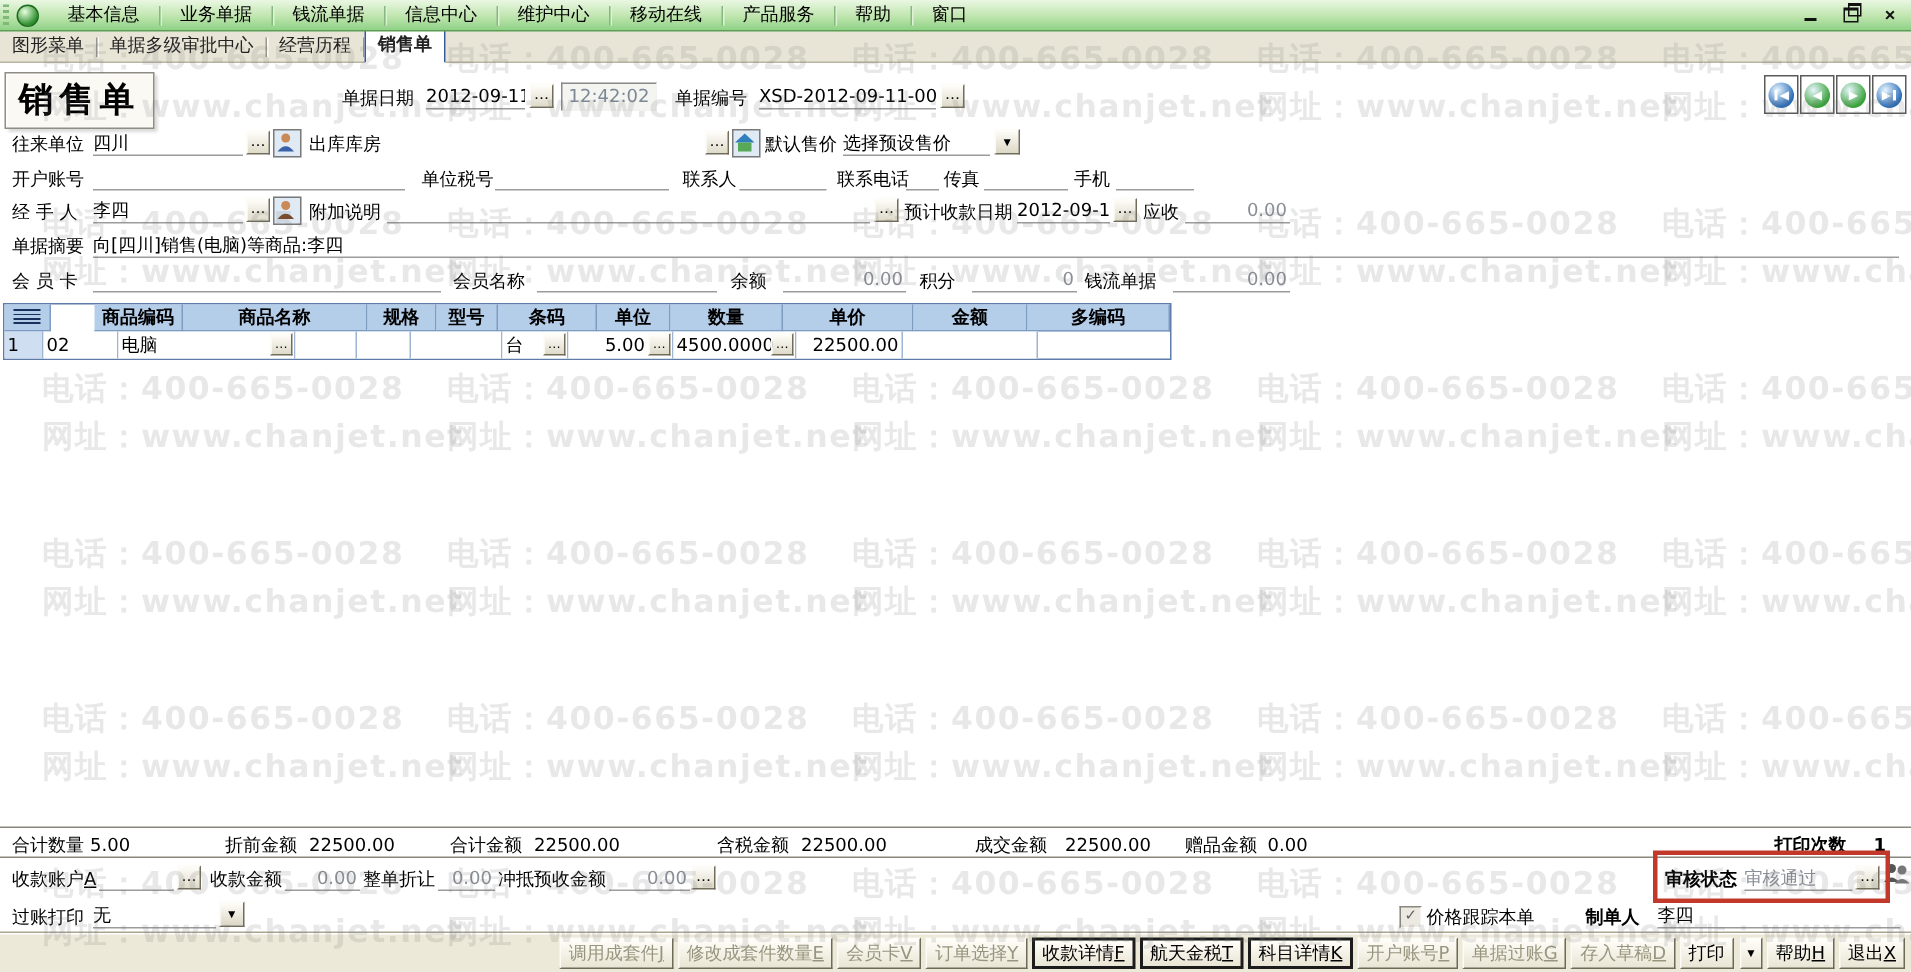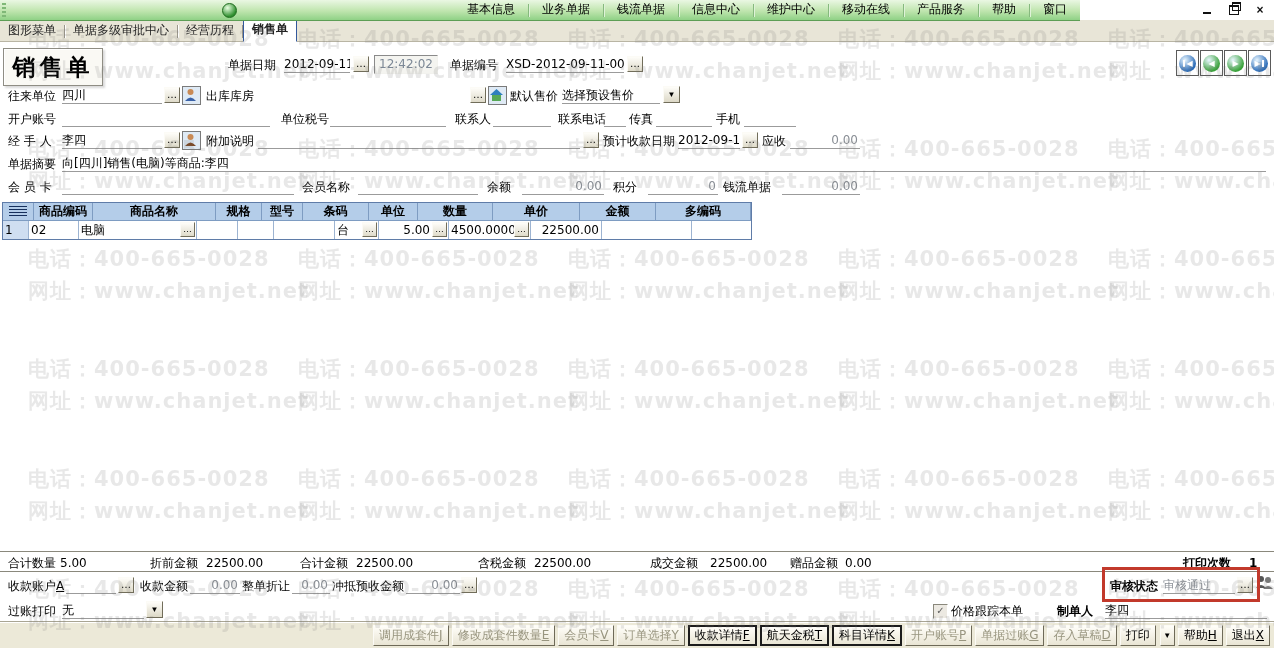--- a/index.html
+++ b/index.html
@@ -11,23 +11,23 @@
        white-space:nowrap;overflow:hidden;}
   .fld.num{text-align:right;padding-right:2px;}
   .dim{color:#8a8f96;}
   .dots{position:absolute;width:16px;height:16px;font-size:10px;line-height:12px;text-align:center;
         background:linear-gradient(#fefdf9,#dfdbca);border:1px solid;padding:0;
         border-color:#fcfbf6 #716d5a #716d5a #fcfbf6;cursor:pointer;font-family:"DejaVu Sans",sans-serif;}
   .drop{position:absolute;width:17px;height:17px;font-size:8px;line-height:15px;text-align:center;
         background:linear-gradient(#fefdf9,#dcd8c6);border:1px solid;padding:0;
         border-color:#fcfbf6 #716d5a #716d5a #fcfbf6;cursor:pointer;}
   
-  #menubar{position:absolute;left:0;top:0;width:1080px;height:20px;
+  #menubar{position:absolute;left:0;top:0;width:1274px;height:20px;
            background:linear-gradient(180deg,#eaf7e3 0%,#bfe5ae 55%,#8fd186 100%);
-           border-bottom:1px solid #5d9e55;display:flex;align-items:center;z-index:10;justify-content:space-between;}
+           border-bottom:1px solid #5d9e55;display:flex;align-items:center;z-index:10;}
   .grip{width:4px;height:14px;margin-left:2px;
         background:repeating-linear-gradient(180deg,#7fb877 0 2px,transparent 2px 4px);}
   .app-ico{width:13px;height:13px;border-radius:50%;margin:0 6px 0 5px;
            background:radial-gradient(circle at 35% 30%,#e8ffe0,#2f8f2f 70%);border:1px solid #1d6b1d;}
   .menu-item{padding:0 13px;height:20px;line-height:19px;cursor:default;white-space:nowrap;}
   .menu-sep{width:1px;height:13px;background:#86b97e;box-shadow:1px 0 0 #dff2d8;}
   #winctl{position:absolute;right:6px;top:2px;display:flex;gap:10px;align-items:center;z-index:11;}
   .wbtn{width:16px;height:15px;background:transparent;border:none;position:relative;cursor:pointer;padding:0;}
   .ic-min{position:absolute;left:3px;bottom:3px;width:8px;height:2px;background:#111;}
   .ic-rest{position:absolute;left:3px;top:3px;width:8px;height:7px;border:1px solid #111;border-top-width:2px;background:transparent;}
@@ -229,21 +229,21 @@
   <span class="lbl" style="left:613px;top:179px">积分</span>
   <div class="fld num dim" style="left:648px;top:178px;width:68px">0</div>
   <span class="lbl" style="left:723px;top:179px">钱流单据</span>
   <div class="fld num dim" style="left:782px;top:178px;width:76px">0.00</div>
 
   <div id="table">
       <div class="trow">
         <div class="th" style="width: 30px;">
           <div class="hamb"></div>
         </div>
-        <div class="th" style="width: 58px;">商品编码</div>
+        <div class="th" style="width: 58px; margin-left: 29px;">商品编码</div>
         <div class="th" style="width: 122px;">商品名称</div>
         <div class="th" style="width: 45px; text-align: center;">规格</div>
         <div class="th" style="width: 40px;">型号</div>
         <div class="th" style="width: 65px;">条码</div>
         <div class="th" style="width: 48px;">单位</div>
         <div class="th" style="width: 74px;">数量</div>
         <div class="th" style="width: 86px;">单价</div>
         <div class="th" style="width: 75px;">金额</div>
         <div class="th" style="width: 94px;">多编码</div>
       </div>

